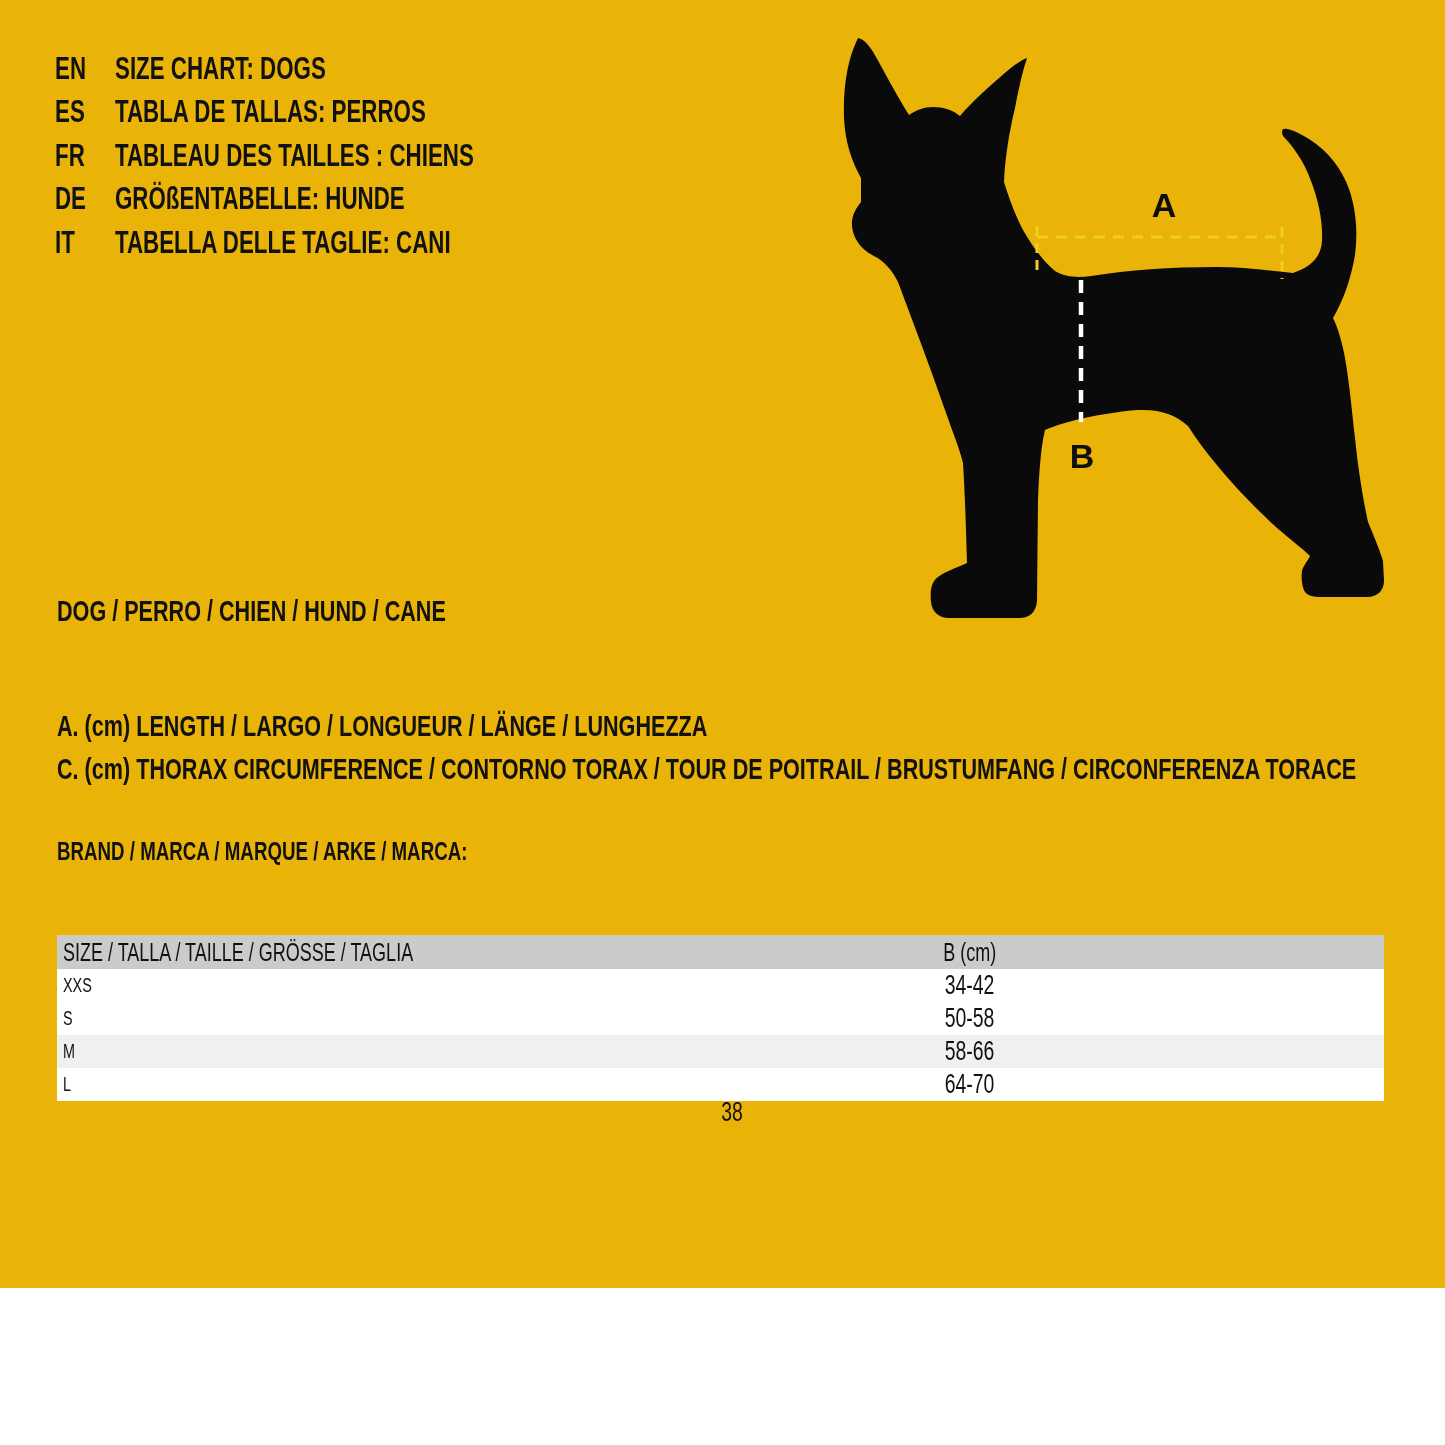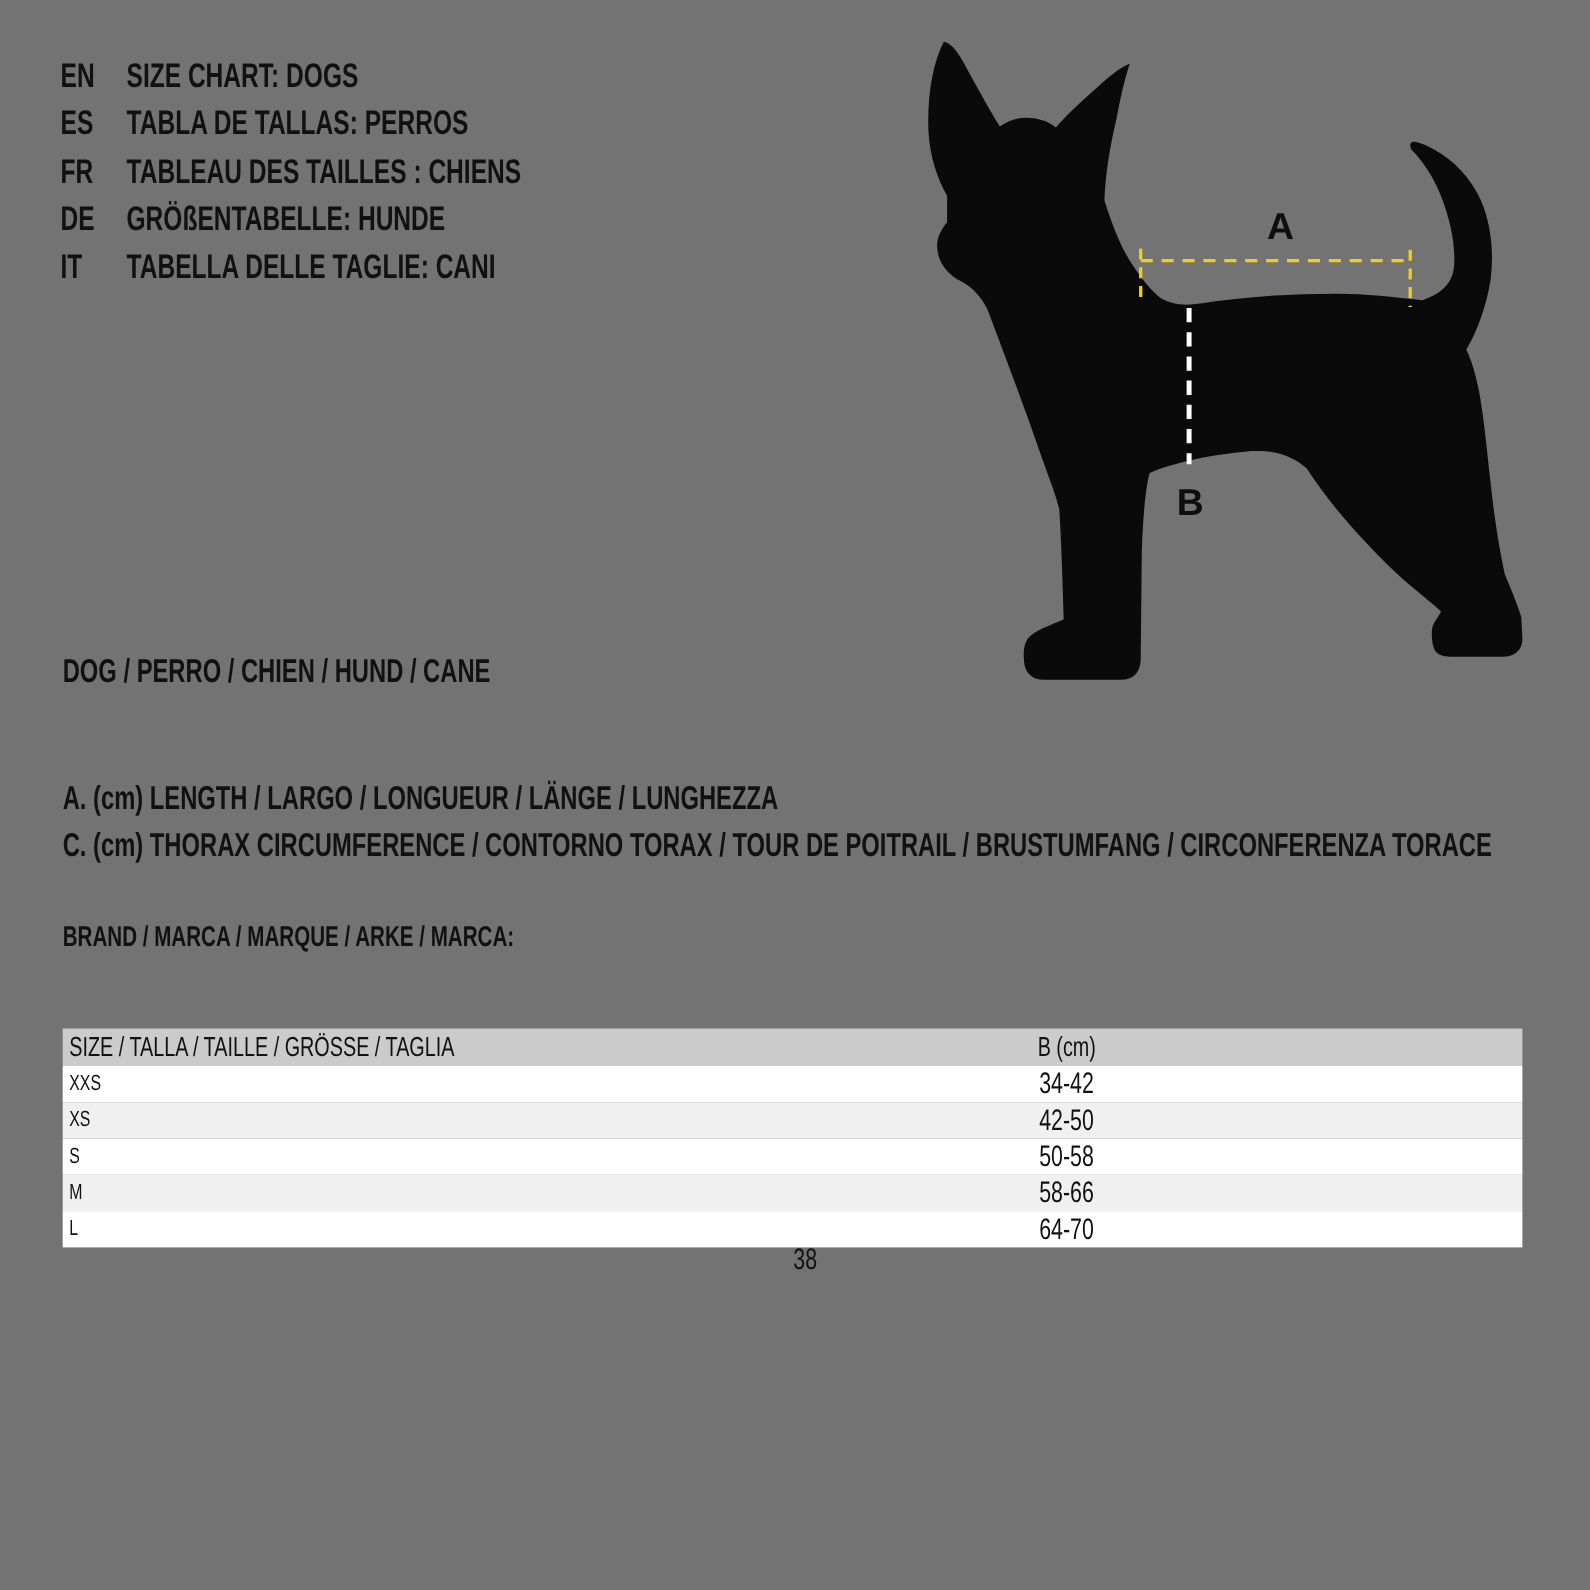--- a/index.html
+++ b/index.html
@@ -4,22 +4,22 @@
 <style>
   html, body { margin: 0; padding: 0; }
   body {
     width: 1445px; height: 1445px;
     background: #ffffff;
     font-family: "Liberation Sans", sans-serif;
     color: #111111;
   }
   .canvas {
     position: relative;
-    width: 1445px; height: 1445px;
-    background: #737373;
+    width: 1445px; height: 1288px;
+    background: #eab308;
     overflow: hidden;
   }
   
   .cond   { display: inline-block; transform: scaleX(0.72); transform-origin: 0 50%; white-space: nowrap; }
   .cond-c { display: inline-block; transform: scaleX(0.72); transform-origin: 50% 50%; white-space: nowrap; }
 
   
   .lang-list { position: absolute; left: 55px; top: 47px; }
   .lang-row  { position: relative; height: 43.4px; }
   .lang-code, .lang-label {
@@ -190,55 +190,44 @@
       <div class="cell cell-size">
           <span class="cond">XXS</span>
         </div>
       <div class="cell cell-a">
           <span class="cond-c">22</span>
         </div>
       <div class="cell cell-b">
           <span class="cond-c">34-42</span>
         </div>
     </div>
+    <div class="t-row">
+      <div class="cell cell-size">
+          <span class="cond">S</span>
+        </div>
+      <div class="cell cell-a">
+          <span class="cond-c">32</span>
+        </div>
+      <div class="cell cell-b">
+          <span class="cond-c">50-58</span>
+        </div>
+    </div>
     <div class="t-row stripe">
       <div class="cell cell-size">
-          <span class="cond">XS</span>
-        </div>
-      <div class="cell cell-a">
-          <span class="cond-c">28</span>
-        </div>
-      <div class="cell cell-b">
-          <span class="cond-c">42-50</span>
+          <span class="cond">M</span>
+        </div>
+      <div class="cell cell-a">
+          <span class="cond-c">36</span>
+        </div>
+      <div class="cell cell-b">
+          <span class="cond-c">58-66</span>
         </div>
     </div>
     <div class="t-row">
       <div class="cell cell-size">
-          <span class="cond">S</span>
-        </div>
-      <div class="cell cell-a">
-          <span class="cond-c">32</span>
-        </div>
-      <div class="cell cell-b">
-          <span class="cond-c">50-58</span>
-        </div>
-    </div>
-    <div class="t-row stripe">
-      <div class="cell cell-size">
-          <span class="cond">M</span>
-        </div>
-      <div class="cell cell-a">
-          <span class="cond-c">36</span>
-        </div>
-      <div class="cell cell-b">
-          <span class="cond-c">58-66</span>
-        </div>
-    </div>
-    <div class="t-row">
-      <div class="cell cell-size">
           <span class="cond">L</span>
         </div>
       <div class="cell cell-a">
           <span class="cond-c">38</span>
         </div>
       <div class="cell cell-b">
           <span class="cond-c">64-70</span>
         </div>
     </div>
   </div>

